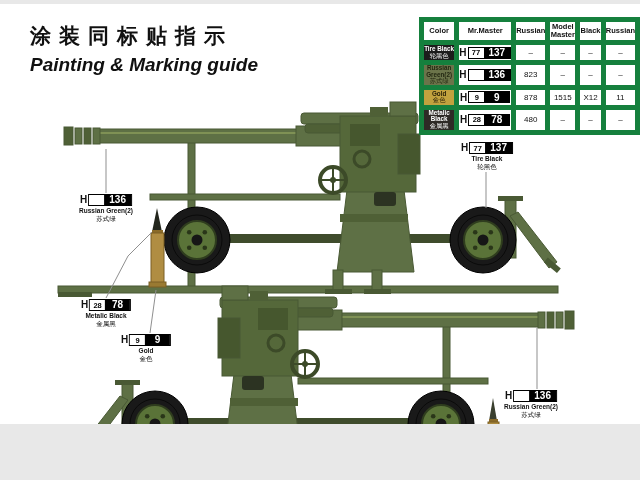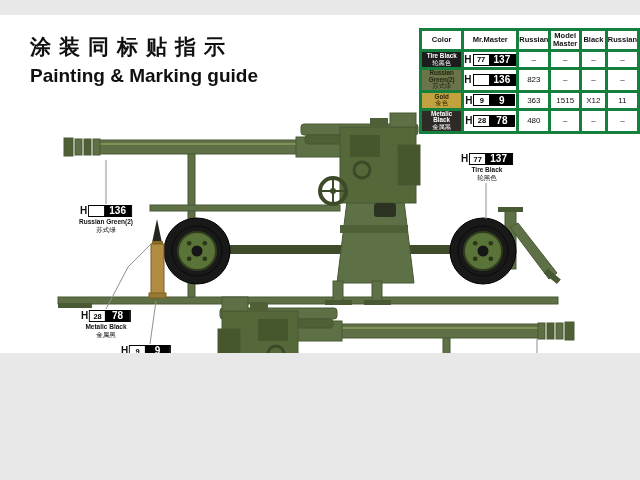--- a/index.html
+++ b/index.html
@@ -1,28 +1,28 @@
 <!DOCTYPE html>
 <html><head>
 <meta charset="utf-8">
 <style>
   html,body { margin:0; padding:0; background:#e8e8e8; }
   .page {
-    position:relative; width:640px; height:338px; background:#ffffff;
-    font-family:"Liberation Sans", sans-serif; overflow:hidden; margin:15px auto;
+    position:relative; width:640px; height:420px; background:#ffffff;
+    font-family:"Liberation Sans", sans-serif; overflow:hidden; margin:4px auto;
   }
   
   .header { position:absolute; left:30px; top:18px; z-index:3; color:#101010; }
   .main-title-zh { font-size:21px; font-weight:bold; letter-spacing:8px; }
-  .main-title-en { font-size:19px; font-weight:bold; margin-top:4px; }
+  .main-title-en { font-size:19px; font-weight:bold; margin-top:4px;font-style:italic; }
 
   
   .paint-table-wrap { position:absolute; left:419px; top:13px; z-index:3; }
   table.paint { border-collapse:collapse; table-layout:fixed; border:2px solid #1a1a1a; background:#fff; }
-  table.paint th, table.paint td { border:3px solid #15803d; text-align:center; vertical-align:middle; padding:0; overflow:hidden; }
+  table.paint th, table.paint td { border:5px solid #15803d; text-align:center; vertical-align:middle; padding:0; overflow:hidden; }
   table.paint th { font-size:7.5px; font-weight:bold; line-height:1.1; height:18px; color:#111; }
   table.paint td { font-size:8px; height:15px; color:#111; }
   .swatch-cell { line-height:1.05; }
   .swatch-cell .en { font-size:6.3px; font-weight:bold; }
   .swatch-cell .zh { font-size:6.3px; }
   .hobby { display:flex; align-items:center; justify-content:center; gap:1px; }
   .h-prefix { font-size:10px; font-weight:bold; color:#111; }
   .badge { display:inline-flex; border:1px solid #000; height:10px; background:#fff; }
   .badge-left { background:#fff; color:#000; min-width:13px; font-size:7.5px; font-weight:bold;
                 display:flex; align-items:center; justify-content:center; padding:4px 1px; }
@@ -114,21 +114,21 @@
         </td>
         <td>
           <div class="hobby">
             <span class="h-prefix">H</span>
             <span class="badge">
               <span class="badge-left">9</span>
               <span class="badge-right">9</span>
             </span>
           </div>
         </td>
-        <td>363</td>
+        <td>878</td>
         <td>1515</td>
         <td>X12</td>
         <td>11</td>
       </tr>
 
       <tr>
         <td class="swatch-cell" style="background-color: rgb(46, 42, 38); color: rgb(255, 255, 255);">
           <div class="en">Metalic Black</div>
           <div class="zh">金属黑</div>
         </td>

